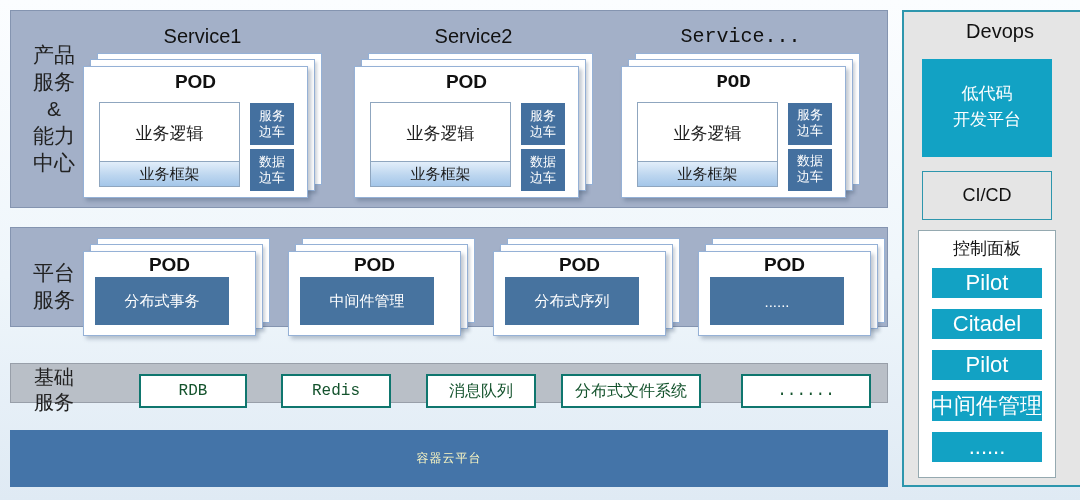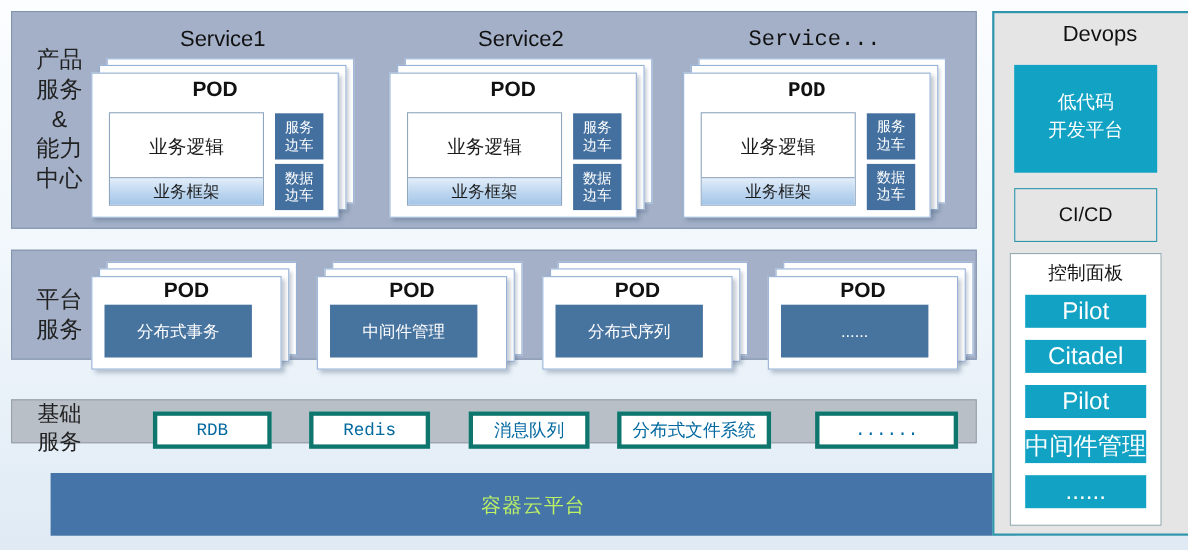--- a/index.html
+++ b/index.html
@@ -54,30 +54,30 @@
   
   .plat-stack{position:absolute;top:23px;width:187px;height:85px;}
   .p1{left:72px;} .p2{left:277px;} .p3{left:482px;} .p4{left:687px;}
   .plat-stack .pod-title{top:2px;font-size:19px;}
   .plat-inner{position:absolute;left:11px;right:26px;bottom:10px;height:48px;
     background:#47739f;color:#fff;display:flex;align-items:center;
     justify-content:center;font-size:15px;}
 
   
   .basic-box{position:absolute;top:10px;height:34px;background:#fff;
-    border:4px solid #0f766e;box-sizing:border-box;display:flex;
-    align-items:center;justify-content:center;font-size:16px;color:#0369a1;}
+    border:2px solid #0f766e;box-sizing:border-box;display:flex;
+    align-items:center;justify-content:center;font-size:16px;color:#14532d;}
   .b1{left:128px;width:108px;} .b2{left:270px;width:110px;}
   .b3{left:415px;width:110px;} .b4{left:550px;width:140px;}
   .b5{left:730px;width:130px;}
 
   
   .cloud-bar{position:absolute;left:10px;top:430px;width:878px;height:57px;
     background:#4474a8;display:flex;align-items:center;justify-content:center;
-    color:#bef264;font-size:18px;letter-spacing:1px;margin-left:36px;}
+    color:#fef9c3;font-size:12px;letter-spacing:1px;}
 
   
   .devops{position:absolute;left:902px;top:10px;width:196px;height:477px;
     background:#e5e5e5;border:2px solid #2d96ad;box-sizing:border-box;}
   .devops-title{position:absolute;top:8px;left:0;width:100%;text-align:center;
     font-size:20px;color:#111;}
   .lowcode{position:absolute;left:18px;top:47px;width:130px;height:98px;
     background:#12a2c4;color:#fff;display:flex;flex-direction:column;
     align-items:center;justify-content:center;font-size:17px;line-height:26px;font-family:Liberation Mono, monospace;}
   .cicd{position:absolute;left:18px;top:159px;width:130px;height:49px;

